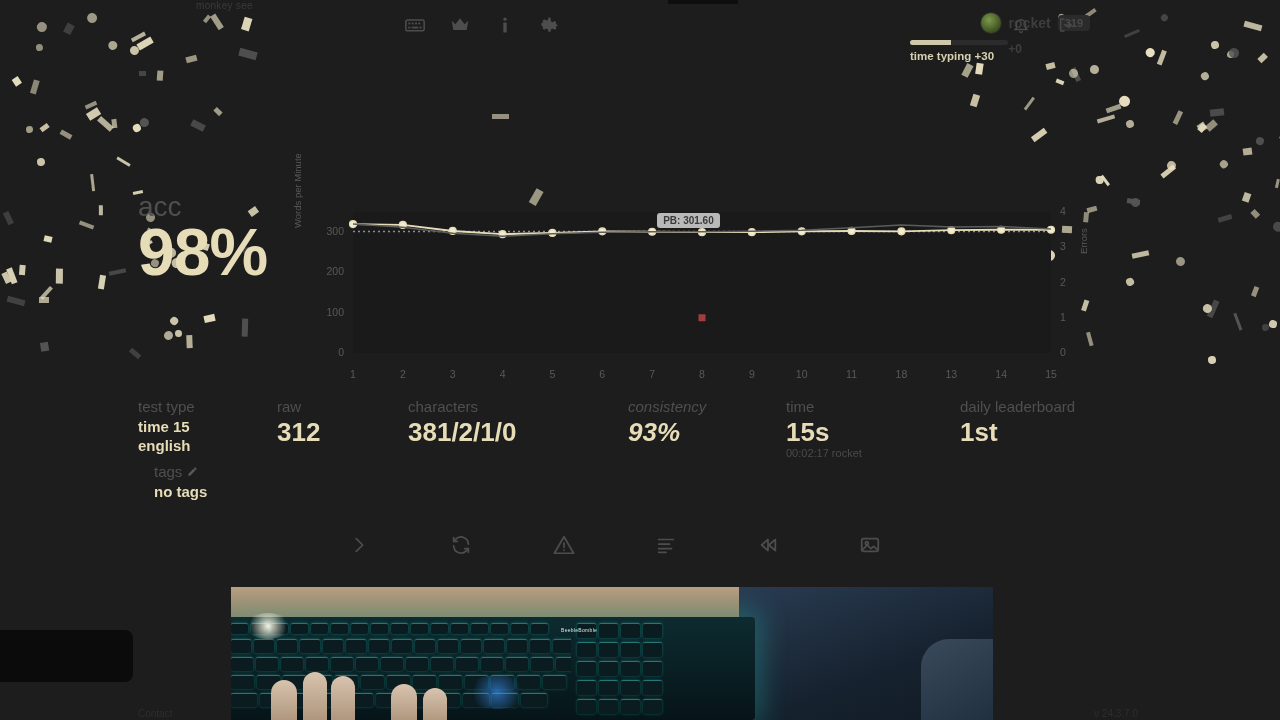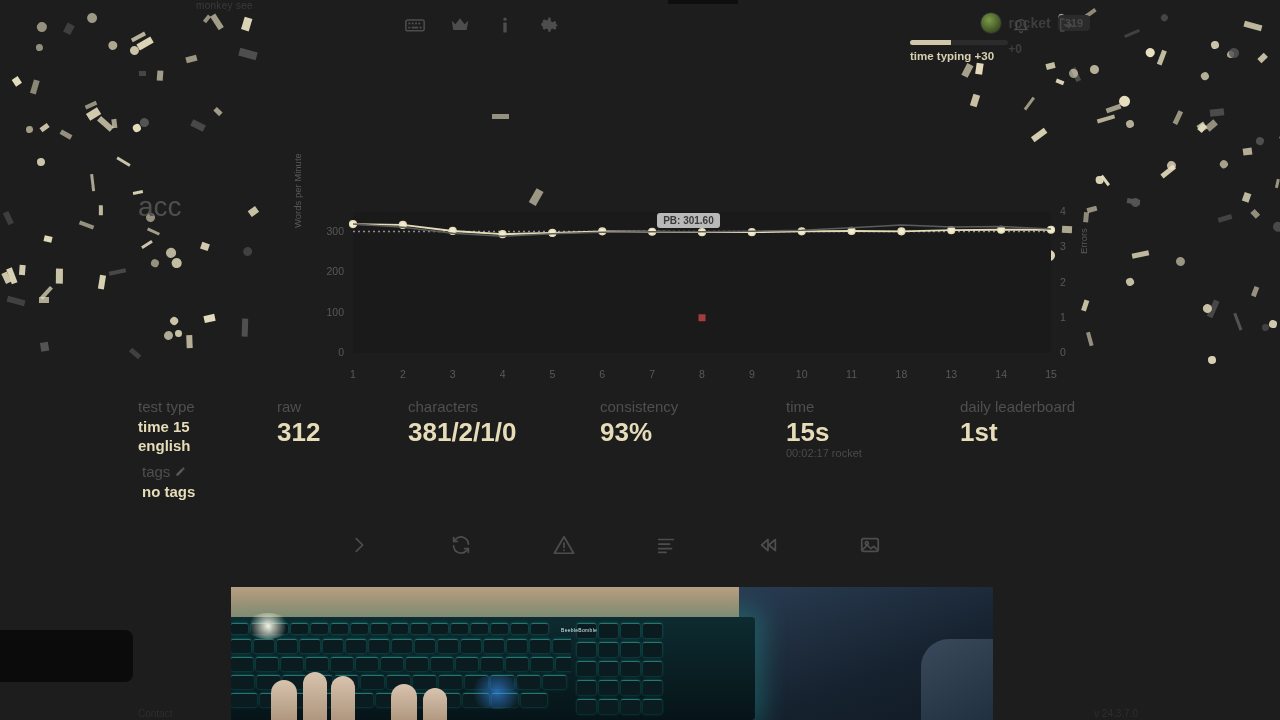--- a/index.html
+++ b/index.html
@@ -292,20 +292,21 @@
       <div id="xpbar">
           <div id="xpfill"></div>
         </div>
       <div id="xplabel">time typing +30</div>
     </div>
     <div id="xpgain">+0</div>
   </div>
 
   <div id="wpm-block">
     <div class="stat-label" id="acc-label">acc</div>
+    <div class="stat-big">98%</div>
   </div>
 
   <div id="chart">
     <div id="ylabel-left">Words per Minute</div>
     <div id="ylabel-right">Errors</div>
     <div id="plotbg"></div>
     <svg id="svgchart">
         <line x1="63" x2="761" y1="55.4982857142857" y2="55.4982857142857" stroke="#8e8e8e" stroke-width="1.6" stroke-dasharray="2,3"></line>
         <polyline points="63,48.08571428571429 112.85714285714286,48.89142857142858 162.71428571428572,54.93428571428571 212.57142857142856,58.15714285714286 262.42857142857144,56.94857142857143 312.2857142857143,55.33714285714285 362.1428571428571,55.739999999999995 412,56.14285714285715 461.85714285714283,56.14285714285715 511.7142857142857,55.33714285714285 561.5714285714286,54.93428571428571 611.4285714285714,55.33714285714285 661.2857142857142,54.12857142857143 711.1428571428571,53.725714285714275 761,53.725714285714275" fill="none" stroke="#e6dcb8" stroke-width="1.9" stroke-linejoin="round"></polyline>
         <circle cx="63" cy="48.08571428571429" r="3.4" fill="#f2ecd2" stroke="#e6dcb8" stroke-width="1.4"></circle>
@@ -352,35 +353,35 @@
       <div class="xtick" style="left: 700.143px;">14</div>
       <div class="xtick" style="left: 750px;">15</div>
     </div>
 
   <div id="stats-row">
     <div class="st" style="left:0px;top:0px;">
       <div class="lbl">test type</div>
       <div class="val-sm">time 15</div>
       <div class="val-sm">english</div>
     </div>
-    <div class="st" style="left:4px;top:65px;">
+    <div class="st" style="left:16px;top:65px;">
       <div class="lbl"><span>tags</span><span id="pencil"><svg viewBox="0 0 24 24">
               <path d="M3 17.2V21h3.8L18 9.8 14.2 6 3 17.2zM20.7 7.1a1 1 0 000-1.4l-2.4-2.4a1 1 0 00-1.4 0l-1.9 1.9L18.8 9l1.9-1.9z"></path>
             </svg></span></div>
       <div class="val-sm">no tags</div>
     </div>
     <div class="st" style="left:139px;top:0px;">
       <div class="lbl">raw</div>
       <div class="val">312</div>
     </div>
     <div class="st" style="left:270px;top:0px;">
       <div class="lbl">characters</div>
       <div class="val">381/2/1/0</div>
     </div>
-    <div class="st" style="left:462px;top:0px;">
+    <div class="st" style="left:490px;top:0px;font-style:italic;">
       <div class="lbl">consistency</div>
       <div class="val">93%</div>
     </div>
     <div class="st" style="left:648px;top:0px;">
       <div class="lbl">time</div>
       <div class="val">15s</div>
       <div class="sub">00:02:17 rocket</div>
     </div>
     <div class="st" style="left:822px;top:0px;">
       <div class="lbl">daily leaderboard</div>

